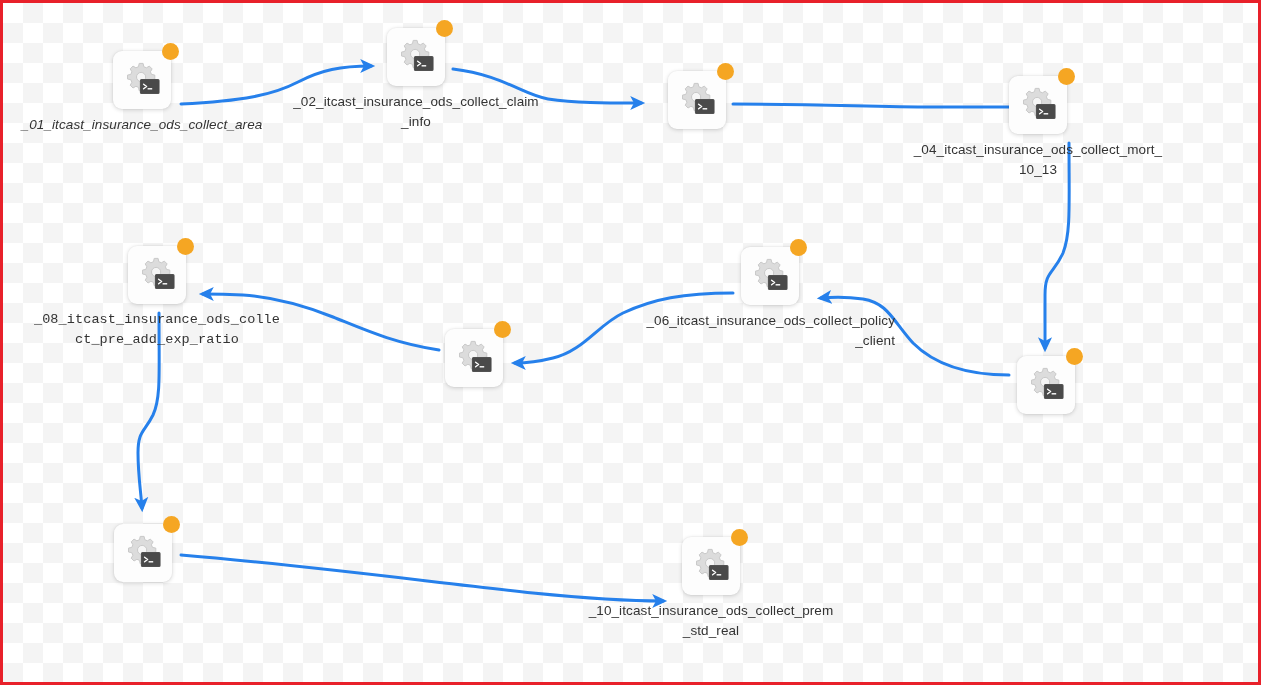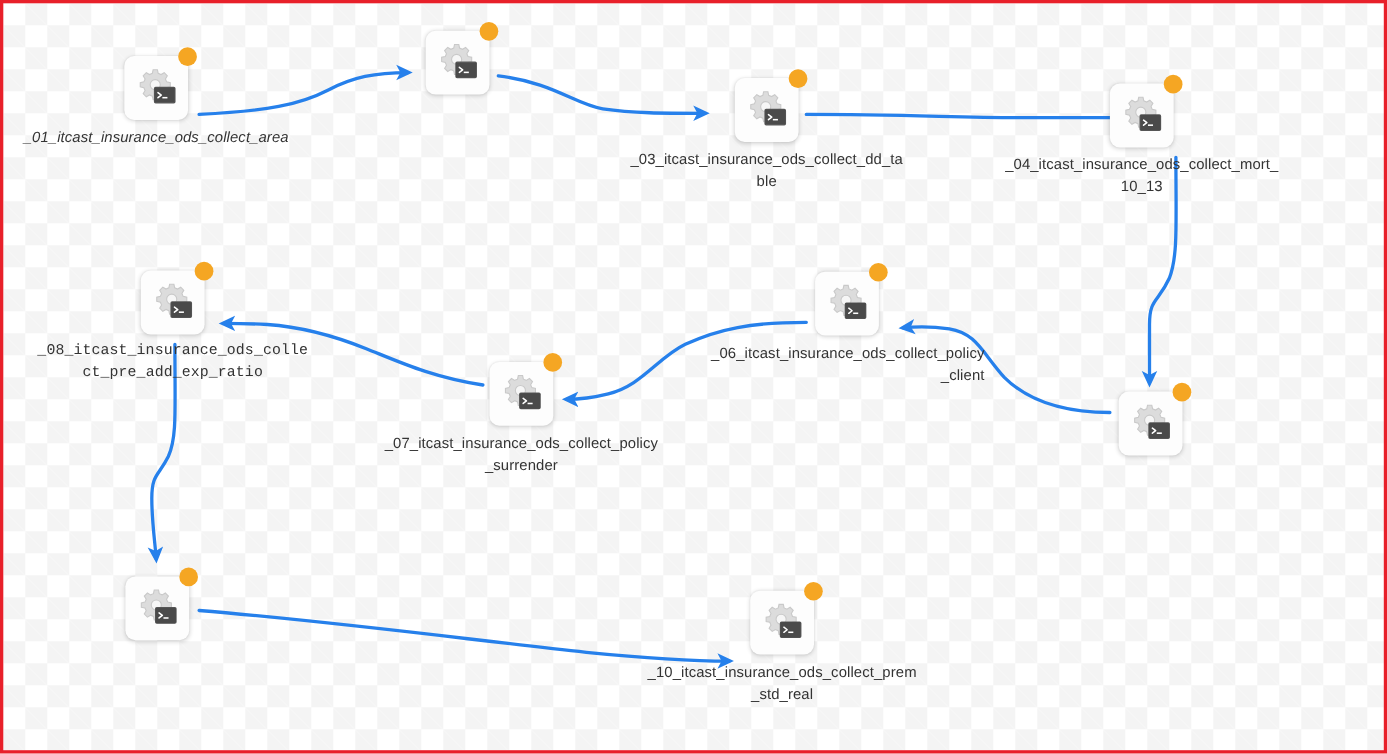--- a/index.html
+++ b/index.html
@@ -94,34 +94,34 @@
       <span class="badge"></span>
       <svg width="38" height="38" viewBox="0 0 38 38">
         <path d="M16.2 2.4h3.9l.7 3.3 2.6 1.1 2.9-1.7 2.8 2.8-1.7 2.9 1.1 2.6 3.3.7v3.9l-3.3.7-1.1 2.6 1.7 2.9-2.8 2.8-2.9-1.7-2.6 1.1-.7 3.3h-3.9l-.7-3.3-2.6-1.1-2.9 1.7-2.8-2.8 1.7-2.9-1.1-2.6-3.3-.7v-3.9l3.3-.7 1.1-2.6-1.7-2.9 2.8-2.8 2.9 1.7 2.6-1.1z" fill="#dcdcdc" stroke="#c9c9c9" stroke-width="1"></path>
         <circle cx="18.1" cy="16" r="4.6" fill="#f6f6f6" stroke="#c9c9c9" stroke-width="1"></circle>
         <rect x="17.5" y="18.5" width="18.5" height="14" rx="1" fill="#ffffff" stroke="#5a5a5a" stroke-width="1.2"></rect>
         <rect x="17.5" y="18.5" width="18.5" height="14" rx="1" fill="#4a4a4a"></rect>
         <path d="M20.6 23.2l3 2.3-3 2.3" fill="none" stroke="#ffffff" stroke-width="1.4" stroke-linecap="round" stroke-linejoin="round"></path>
         <rect x="24.6" y="27.1" width="4.6" height="1.4" fill="#ffffff"></rect>
       </svg>
     </div>
+    <div class="label">_02_itcast_insurance_ods_collect_claim_info</div>
   </div>
       <div class="node" style="left: 694px; top: 68px;">
     <div class="tile">
       <span class="badge"></span>
       <svg width="38" height="38" viewBox="0 0 38 38">
         <path d="M16.2 2.4h3.9l.7 3.3 2.6 1.1 2.9-1.7 2.8 2.8-1.7 2.9 1.1 2.6 3.3.7v3.9l-3.3.7-1.1 2.6 1.7 2.9-2.8 2.8-2.9-1.7-2.6 1.1-.7 3.3h-3.9l-.7-3.3-2.6-1.1-2.9 1.7-2.8-2.8 1.7-2.9-1.1-2.6-3.3-.7v-3.9l3.3-.7 1.1-2.6-1.7-2.9 2.8-2.8 2.9 1.7 2.6-1.1z" fill="#dcdcdc" stroke="#c9c9c9" stroke-width="1"></path>
         <circle cx="18.1" cy="16" r="4.6" fill="#f6f6f6" stroke="#c9c9c9" stroke-width="1"></circle>
         <rect x="17.5" y="18.5" width="18.5" height="14" rx="1" fill="#ffffff" stroke="#5a5a5a" stroke-width="1.2"></rect>
         <rect x="17.5" y="18.5" width="18.5" height="14" rx="1" fill="#4a4a4a"></rect>
         <path d="M20.6 23.2l3 2.3-3 2.3" fill="none" stroke="#ffffff" stroke-width="1.4" stroke-linecap="round" stroke-linejoin="round"></path>
         <rect x="24.6" y="27.1" width="4.6" height="1.4" fill="#ffffff"></rect>
       </svg>
     </div>
-    <div class="label">_03_itcast_insurance_ods_collect_dd_table</div>
   </div>
       <div class="node" style="left: 1035px; top: 73px;">
     <div class="tile">
       <span class="badge"></span>
       <svg width="38" height="38" viewBox="0 0 38 38">
         <path d="M16.2 2.4h3.9l.7 3.3 2.6 1.1 2.9-1.7 2.8 2.8-1.7 2.9 1.1 2.6 3.3.7v3.9l-3.3.7-1.1 2.6 1.7 2.9-2.8 2.8-2.9-1.7-2.6 1.1-.7 3.3h-3.9l-.7-3.3-2.6-1.1-2.9 1.7-2.8-2.8 1.7-2.9-1.1-2.6-3.3-.7v-3.9l3.3-.7 1.1-2.6-1.7-2.9 2.8-2.8 2.9 1.7 2.6-1.1z" fill="#dcdcdc" stroke="#c9c9c9" stroke-width="1"></path>
         <circle cx="18.1" cy="16" r="4.6" fill="#f6f6f6" stroke="#c9c9c9" stroke-width="1"></circle>
         <rect x="17.5" y="18.5" width="18.5" height="14" rx="1" fill="#ffffff" stroke="#5a5a5a" stroke-width="1.2"></rect>
         <rect x="17.5" y="18.5" width="18.5" height="14" rx="1" fill="#4a4a4a"></rect>
         <path d="M20.6 23.2l3 2.3-3 2.3" fill="none" stroke="#ffffff" stroke-width="1.4" stroke-linecap="round" stroke-linejoin="round"></path>
@@ -162,21 +162,20 @@
       <span class="badge"></span>
       <svg width="38" height="38" viewBox="0 0 38 38">
         <path d="M16.2 2.4h3.9l.7 3.3 2.6 1.1 2.9-1.7 2.8 2.8-1.7 2.9 1.1 2.6 3.3.7v3.9l-3.3.7-1.1 2.6 1.7 2.9-2.8 2.8-2.9-1.7-2.6 1.1-.7 3.3h-3.9l-.7-3.3-2.6-1.1-2.9 1.7-2.8-2.8 1.7-2.9-1.1-2.6-3.3-.7v-3.9l3.3-.7 1.1-2.6-1.7-2.9 2.8-2.8 2.9 1.7 2.6-1.1z" fill="#dcdcdc" stroke="#c9c9c9" stroke-width="1"></path>
         <circle cx="18.1" cy="16" r="4.6" fill="#f6f6f6" stroke="#c9c9c9" stroke-width="1"></circle>
         <rect x="17.5" y="18.5" width="18.5" height="14" rx="1" fill="#ffffff" stroke="#5a5a5a" stroke-width="1.2"></rect>
         <rect x="17.5" y="18.5" width="18.5" height="14" rx="1" fill="#4a4a4a"></rect>
         <path d="M20.6 23.2l3 2.3-3 2.3" fill="none" stroke="#ffffff" stroke-width="1.4" stroke-linecap="round" stroke-linejoin="round"></path>
         <rect x="24.6" y="27.1" width="4.6" height="1.4" fill="#ffffff"></rect>
       </svg>
     </div>
-    <div class="label">_07_itcast_insurance_ods_collect_policy_surrender</div>
   </div>
       <div class="node" style="left: 154px; top: 243px; font-family: Liberation Mono, monospace;">
     <div class="tile">
       <span class="badge"></span>
       <svg width="38" height="38" viewBox="0 0 38 38">
         <path d="M16.2 2.4h3.9l.7 3.3 2.6 1.1 2.9-1.7 2.8 2.8-1.7 2.9 1.1 2.6 3.3.7v3.9l-3.3.7-1.1 2.6 1.7 2.9-2.8 2.8-2.9-1.7-2.6 1.1-.7 3.3h-3.9l-.7-3.3-2.6-1.1-2.9 1.7-2.8-2.8 1.7-2.9-1.1-2.6-3.3-.7v-3.9l3.3-.7 1.1-2.6-1.7-2.9 2.8-2.8 2.9 1.7 2.6-1.1z" fill="#dcdcdc" stroke="#c9c9c9" stroke-width="1"></path>
         <circle cx="18.1" cy="16" r="4.6" fill="#f6f6f6" stroke="#c9c9c9" stroke-width="1"></circle>
         <rect x="17.5" y="18.5" width="18.5" height="14" rx="1" fill="#ffffff" stroke="#5a5a5a" stroke-width="1.2"></rect>
         <rect x="17.5" y="18.5" width="18.5" height="14" rx="1" fill="#4a4a4a"></rect>
         <path d="M20.6 23.2l3 2.3-3 2.3" fill="none" stroke="#ffffff" stroke-width="1.4" stroke-linecap="round" stroke-linejoin="round"></path>

